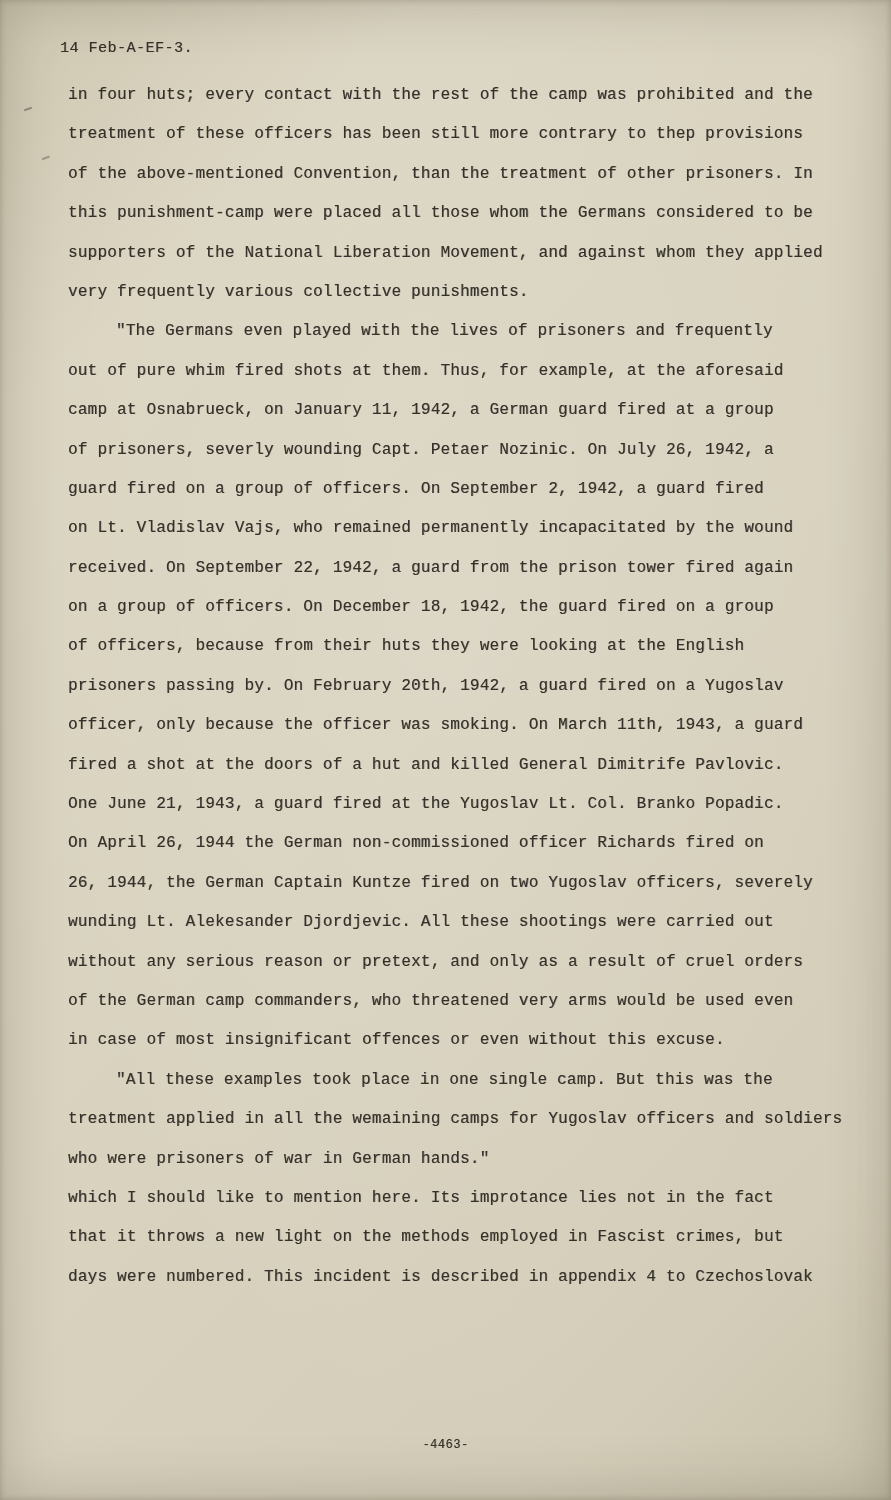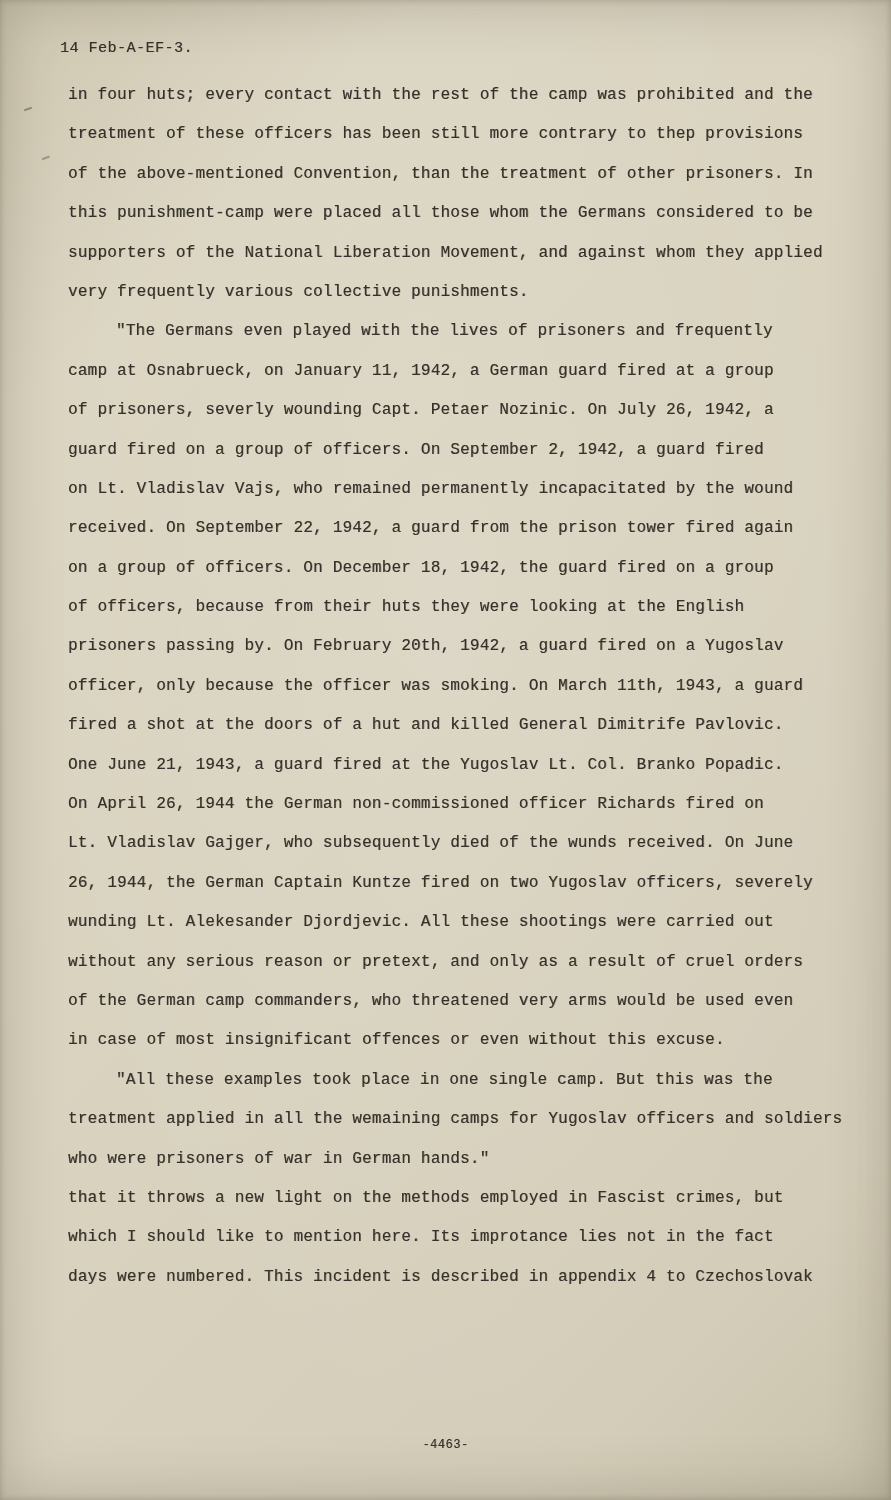--- a/index.html
+++ b/index.html
@@ -74,40 +74,40 @@
   <div class="doc-header">14 Feb-A-EF-3.</div>
 
   <div class="doc-body">
       <div class="line">in four huts; every contact with the rest of the camp was prohibited and the</div>
       <div class="line">treatment of these officers has been still more contrary to thep provisions</div>
       <div class="line">of the above-mentioned Convention, than the treatment of other prisoners. In</div>
       <div class="line">this punishment-camp were placed all those whom the Germans considered to be</div>
       <div class="line">supporters of the National Liberation Movement, and against whom they applied</div>
       <div class="line">very frequently various collective punishments.</div>
       <div class="line indent">"The Germans even played with the lives of prisoners and frequently</div>
+      <div class="line">out of pure whim fired shots at them. Thus, for example, at the aforesaid</div>
       <div class="line">camp at Osnabrueck, on January 11, 1942, a German guard fired at a group</div>
       <div class="line">of prisoners, severly wounding Capt. Petaer Nozinic. On July 26, 1942, a</div>
       <div class="line">guard fired on a group of officers. On September 2, 1942, a guard fired</div>
       <div class="line">on Lt. Vladislav Vajs, who remained permanently incapacitated by the wound</div>
       <div class="line">received. On September 22, 1942, a guard from the prison tower fired again</div>
       <div class="line">on a group of officers. On December 18, 1942, the guard fired on a group</div>
       <div class="line">of officers, because from their huts they were looking at the English</div>
       <div class="line">prisoners passing by. On February 20th, 1942, a guard fired on a Yugoslav</div>
       <div class="line">officer, only because the officer was smoking. On March 11th, 1943, a guard</div>
       <div class="line">fired a shot at the doors of a hut and killed General Dimitrife Pavlovic.</div>
       <div class="line">One June 21, 1943, a guard fired at the Yugoslav Lt. Col. Branko Popadic.</div>
       <div class="line">On April 26, 1944 the German non-commissioned officer Richards fired on</div>
-      <div class="line">Lt. Vladislav Gajger, who subsequently died of the wunds received. On June</div>
       <div class="line">26, 1944, the German Captain Kuntze fired on two Yugoslav officers, severely</div>
       <div class="line">wunding Lt. Alekesander Djordjevic. All these shootings were carried out</div>
       <div class="line">without any serious reason or pretext, and only as a result of cruel orders</div>
       <div class="line">of the German camp commanders, who threatened very arms would be used even</div>
       <div class="line">in case of most insignificant offences or even without this excuse.</div>
       <div class="line indent">"All these examples took place in one single camp. But this was the</div>
       <div class="line">treatment applied in all the wemaining camps for Yugoslav officers and soldiers</div>
       <div class="line">who were prisoners of war in German hands."</div>
+      <div class="line">which I should like to mention here. Its improtance lies not in the fact</div>
       <div class="line">that it throws a new light on the methods employed in Fascist crimes, but</div>
-      <div class="line">which I should like to mention here. Its improtance lies not in the fact</div>
       <div class="line">days were numbered. This incident is described in appendix 4 to Czechoslovak</div>
     </div>
 
   <div class="doc-footer">-4463-</div>
 </div>
 
 </body></html>

